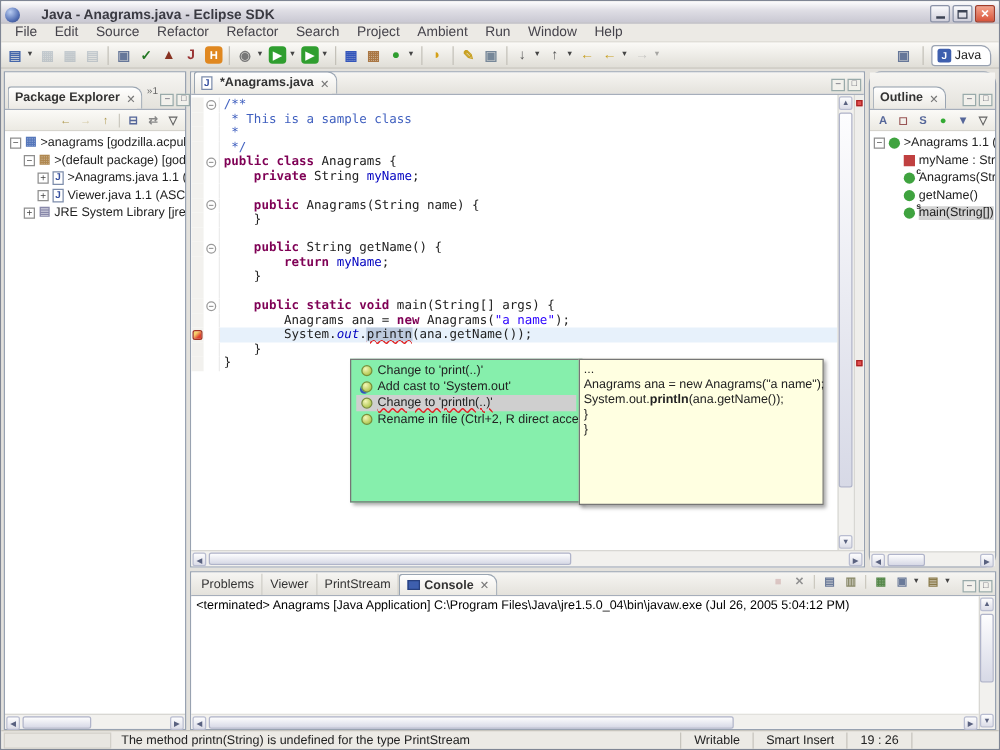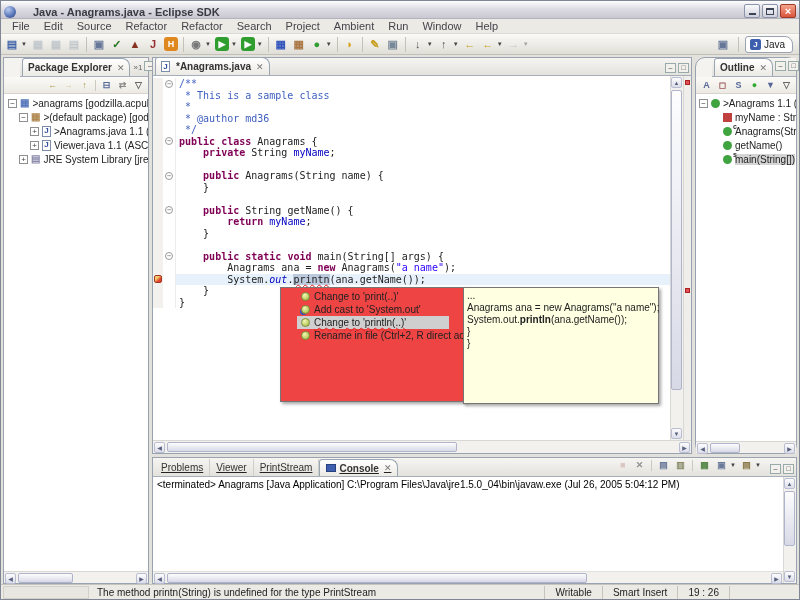--- a/index.html
+++ b/index.html
@@ -58,23 +58,23 @@
   .left { width:146px; flex:none; }
   .centercol { flex:1; display:flex; flex-direction:column; gap:3px; min-width:0; }
   .toprow { flex:1; display:flex; gap:3px; min-height:0; }
   .editor { flex:1; min-width:0; position:relative; background:#fff;
             border:1px solid #98a2b1; display:flex; flex-direction:column; }
   .outline { width:102px; flex:none;border-radius:10px; }
   .console-panel { height:127px; flex:none; background:#f4f3f0; border:1px solid #98a2b1;
                    display:flex; flex-direction:column; }
 
   
-  .vhead { height:19px; flex:none; display:flex; align-items:center;
+  .vhead { height:30px; flex:none; display:flex; align-items:flex-end;
            background:linear-gradient(180deg,#f6f5f2,#e4e2dc); border-bottom:1px solid #a6aebb;
-           padding-left:2px;margin-left:16px; }
+           padding-left:2px; }
   .vtab { height:18px; display:flex; align-items:center; gap:3px; padding:0 5px;
           background:linear-gradient(180deg,#ffffff,#eceae4); border:1px solid #9aa5b2;
           border-bottom:none; border-radius:3px 8px 0 0; font-size:10px; font-weight:bold;
           color:#333; white-space:nowrap; }
   .tab-x { font-size:9px; color:#777; margin-left:2px; font-weight:normal; }
   .chevron { font-size:8px; color:#666; margin-left:3px; align-self:center; }
   .head-right { margin-left:auto; display:flex; align-items:center; gap:2px; padding:0 2px 2px 2px; }
   .mmb { width:11px; height:10px; border:1px solid #9aa; background:#f2f1ec;
          font-size:7px; line-height:8px; text-align:center; color:#445; }
 
@@ -135,22 +135,22 @@
   .vs { width:13px; flex:none; background:#f2f1ee; border-left:1px solid #d8d7d3; position:relative; }
   .hs { height:13px; flex:none; background:#f2f1ee; border-top:1px solid #d8d7d3; position:relative; }
   .sb-btn { position:absolute; width:11px; height:11px; border:1px solid #b9bdd1;
             background:linear-gradient(180deg,#fdfdfe,#dcdde8); color:#5a6280; font-size:6px;
             display:flex; align-items:center; justify-content:center; border-radius:2px; }
   .sb-thumb { position:absolute; background:linear-gradient(180deg,#fdfdfe,#d7d9e6);
               border:1px solid #b0b4ca; border-radius:2px; }
 
   
   .qf { position:absolute; left:127px; top:229px; width:186px; height:115px;
-        background:#ef4444; border:1px solid #767676; box-shadow:2px 2px 3px rgba(0,0,0,.35);
-        padding:2px 16px; z-index:5; font-size:10px; }
+        background:#86efac; border:1px solid #767676; box-shadow:2px 2px 3px rgba(0,0,0,.35);
+        padding:2px 4px; z-index:5; font-size:10px; }
   .qf-item { display:flex; align-items:center; gap:4px; height:13px; padding:0 4px; white-space:nowrap; }
   .qf-item.sel { background:#cfcfcf; }
   .qf-ic { width:9px; height:9px; flex:none; border-radius:50%; border:1px solid #7a8f3a;
            background:radial-gradient(circle at 35% 30%,#f4f7b8,#9db832); }
   .qf-ic.cast { box-shadow:-2px 2px 0 -1px #3355bb; }
 
   .preview { position:absolute; left:310px; top:229px; width:196px; height:117px;
              background:#ffffe1; border:1px solid #767676; box-shadow:2px 2px 3px rgba(0,0,0,.35);
              padding:2px 3px; z-index:5; font-size:10px; line-height:12px;
              font-family:"Liberation Sans", sans-serif; }
@@ -393,21 +393,20 @@
             <span class="head-right">
               <span class="mmb">–</span>
               <span class="mmb">□</span>
             </span>
           </div>
           <div class="econtent">
             <div class="codecol">
                 <div class="cl "><span class="ruler"></span><span class="fold"><span class="fold-minus">−</span></span><span class="ct"><span class="cmt">/**</span></span></div>
                 <div class="cl "><span class="ruler"></span><span class="fold"></span><span class="ct"><span class="cmt"> * This is a sample class</span></span></div>
                 <div class="cl "><span class="ruler"></span><span class="fold"></span><span class="ct"><span class="cmt"> *</span></span></div>
-                <div class="cl "><span class="ruler"></span><span class="fold"></span><span class="ct"><span class="cmt"> * @author md36</span></span></div>
                 <div class="cl "><span class="ruler"></span><span class="fold"></span><span class="ct"><span class="cmt"> */</span></span></div>
                 <div class="cl "><span class="ruler"></span><span class="fold"><span class="fold-minus">−</span></span><span class="ct"><span class="kw">public class</span><span> Anagrams {</span></span></div>
                 <div class="cl "><span class="ruler"></span><span class="fold"></span><span class="ct"><span>    </span><span class="kw">private</span><span> String </span><span class="field">myName</span><span>;</span></span></div>
                 <div class="cl "><span class="ruler"></span><span class="fold"></span><span class="ct"></span></div>
                 <div class="cl "><span class="ruler"></span><span class="fold"><span class="fold-minus">−</span></span><span class="ct"><span>    </span><span class="kw">public</span><span> Anagrams(String name) {</span></span></div>
                 <div class="cl "><span class="ruler"></span><span class="fold"></span><span class="ct"><span>    }</span></span></div>
                 <div class="cl "><span class="ruler"></span><span class="fold"></span><span class="ct"></span></div>
                 <div class="cl "><span class="ruler"></span><span class="fold"><span class="fold-minus">−</span></span><span class="ct"><span>    </span><span class="kw">public</span><span> String getName() {</span></span></div>
                 <div class="cl "><span class="ruler"></span><span class="fold"></span><span class="ct"><span>        </span><span class="kw">return</span><span> </span><span class="field">myName</span><span>;</span></span></div>
                 <div class="cl "><span class="ruler"></span><span class="fold"></span><span class="ct"><span>    }</span></span></div>
@@ -527,21 +526,21 @@
           <div class="hs" style="height:12px">
             <span class="sb-btn" style="left:1px;top:1px">◀</span>
             <span class="sb-thumb" style="left:14px;top:1px;width:30px;height:10px"></span>
             <span class="sb-btn" style="right:1px;top:1px">▶</span>
           </div>
         </div>
       </div>
 
       <div class="console-panel">
         <div class="ctabrow">
-          <span style="display:flex;align-items:flex-start;text-decoration:underline;">
+          <span style="display:flex;align-items:flex-start;">
               <span class="ctab">
                 <span>Problems</span>
               </span>
               <span class="ctab">
                 <span>Viewer</span>
               </span>
               <span class="ctab">
                 <span>PrintStream</span>
               </span>
               <span class="ctab active">

